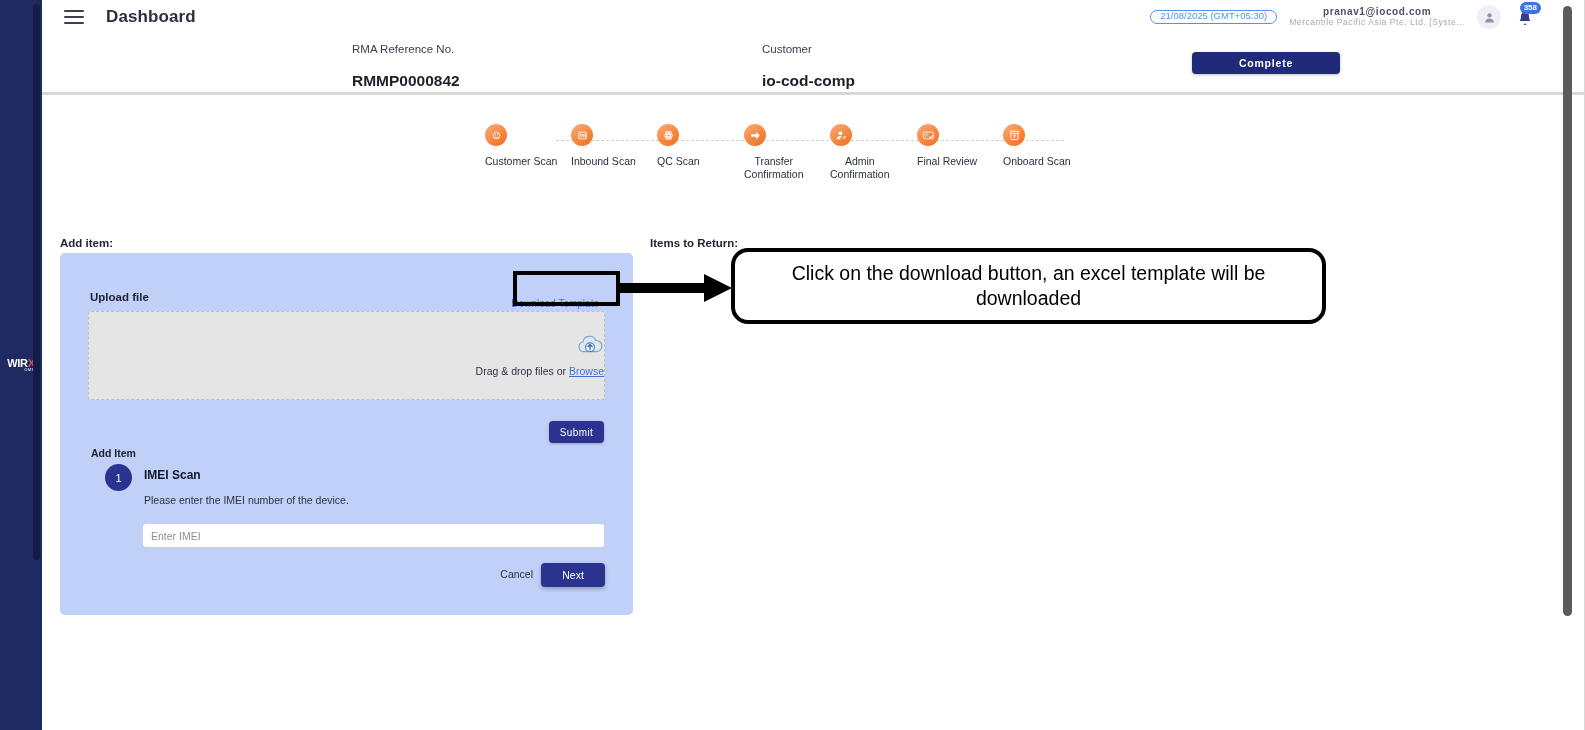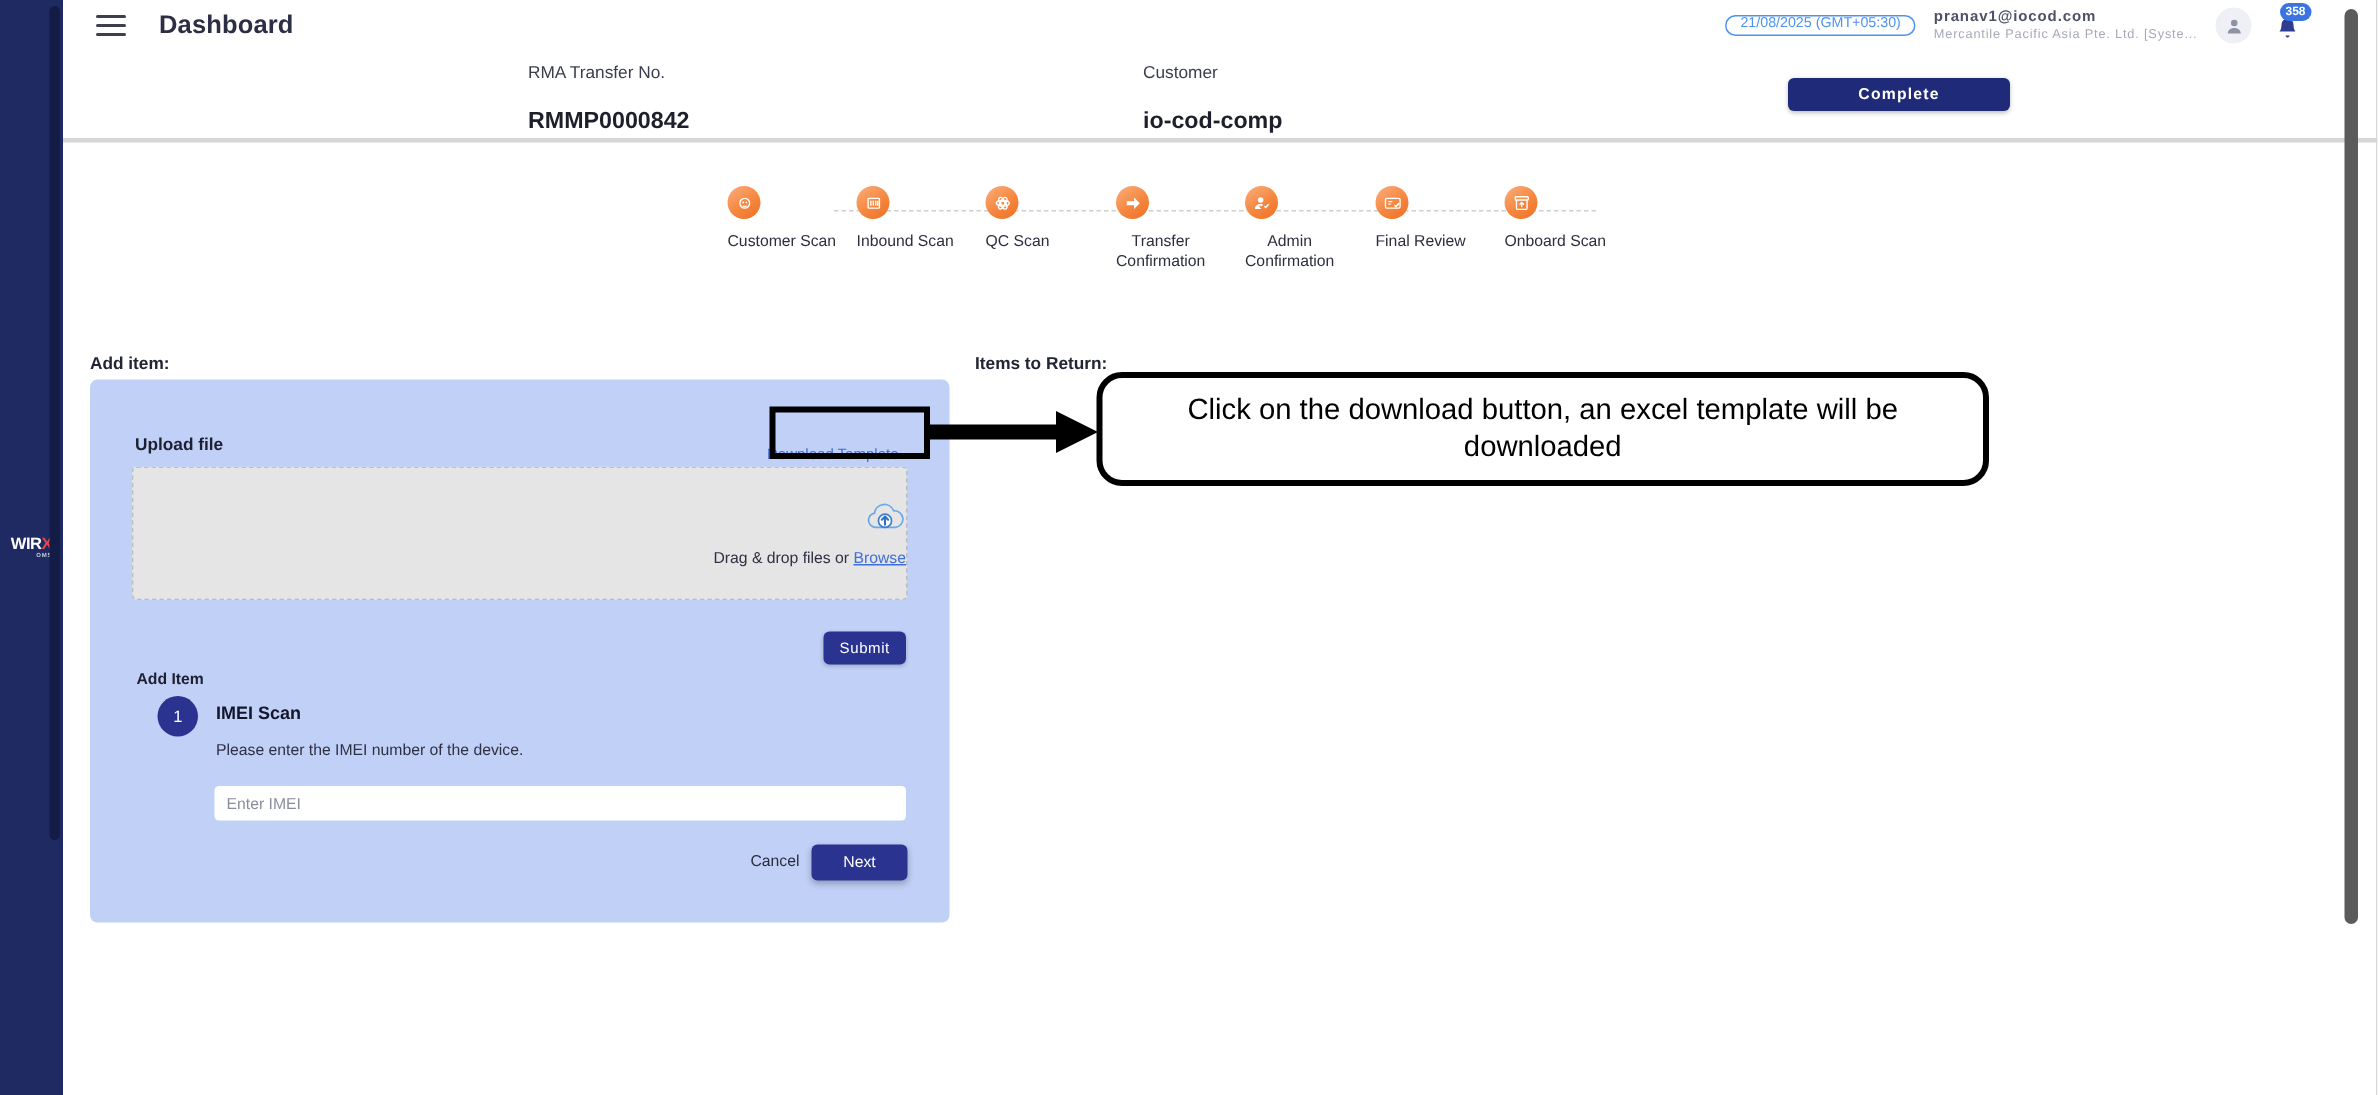--- a/index.html
+++ b/index.html
@@ -71,21 +71,21 @@
   .topbar-right {
     margin-left: auto; display: flex; align-items: center; gap: 12px;
     padding-right: 46px; height: 34px;
   }
   .date-chip {
     border: 1px solid #4f93f0; color: #4f93f0;
     border-radius: 11px; font-size: 9.5px;
     padding: 0 9px 3px 9px; white-space: nowrap;
     line-height: 1;
   }
-  .user-block { text-align: left; line-height: 1.15; }
+  .user-block { text-align: center; line-height: 1.15; }
   .user-email {
     font-size: 10px; color: #4d5266; font-weight: bold; letter-spacing: .6px;
   }
   .user-org {
     font-size: 8.5px; color: #a6aab8; letter-spacing: .55px;
   }
   .avatar {
     width: 24px; height: 24px; border-radius: 50%;
     background: #eef0f5; display: flex; align-items: center; justify-content: center;
     color: #8d93a6;
@@ -445,21 +445,21 @@
               <path d="M10 19a2 2 0 004 0z"></path>
             </svg>
         </span>
         <span class="badge">358</span>
       </div>
     </div>
   </header>
 
   <section class="rma-header">
     <div class="rma-col" style="left:310px;">
-      <div class="rma-label">RMA Transfer No.</div>
+      <div class="rma-label">RMA Reference No.</div>
       <div class="rma-value">RMMP0000842</div>
     </div>
     <div class="rma-col" style="left:720px;">
       <div class="rma-label">Customer</div>
       <div class="rma-value">io-cod-comp</div>
     </div>
     <button class="complete-btn">Complete</button>
   </section>
   <div class="header-rule"></div>
 

